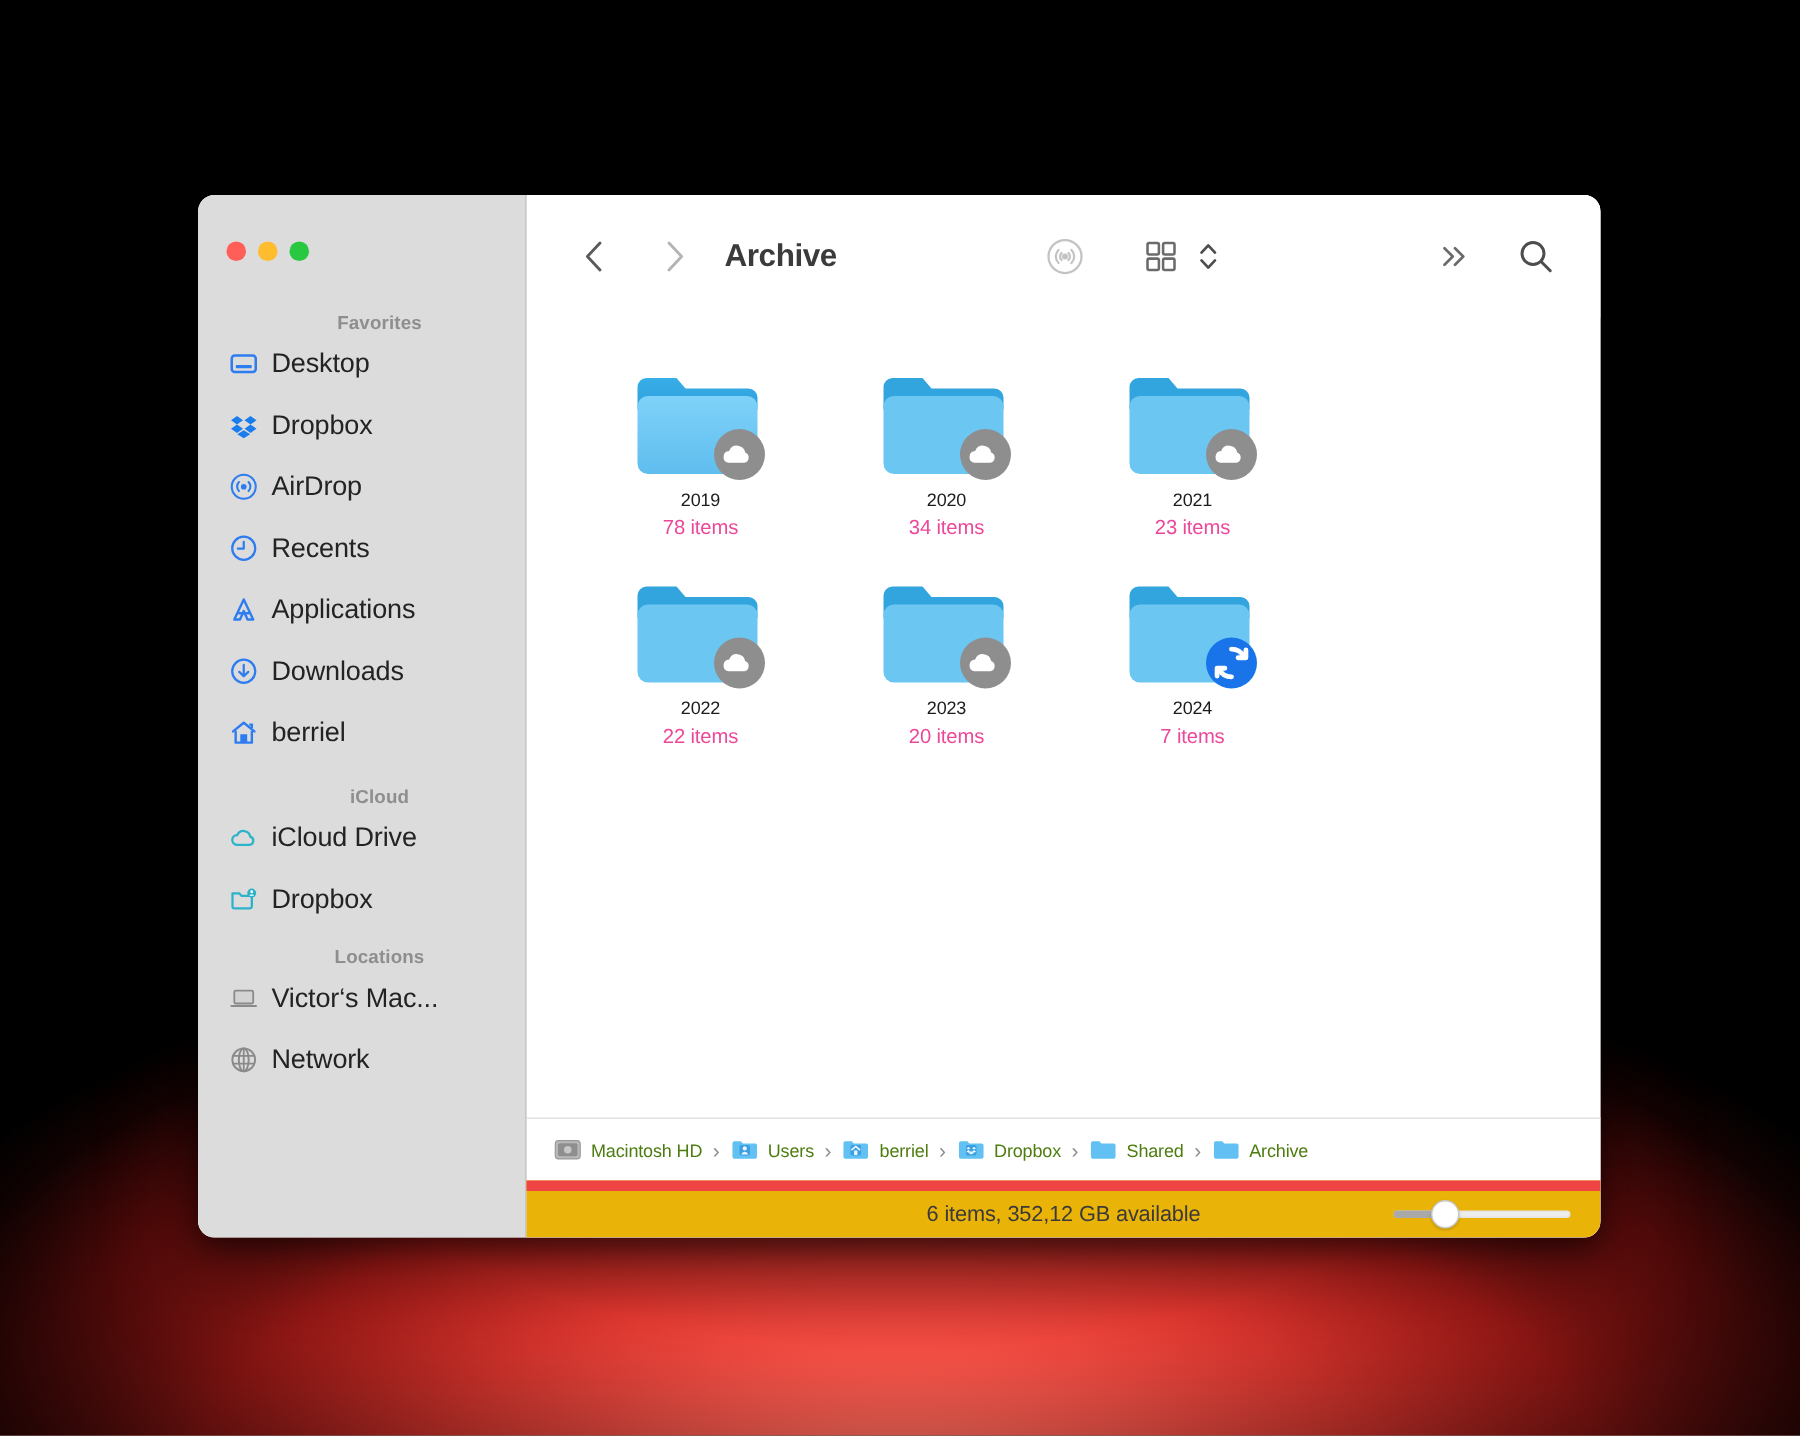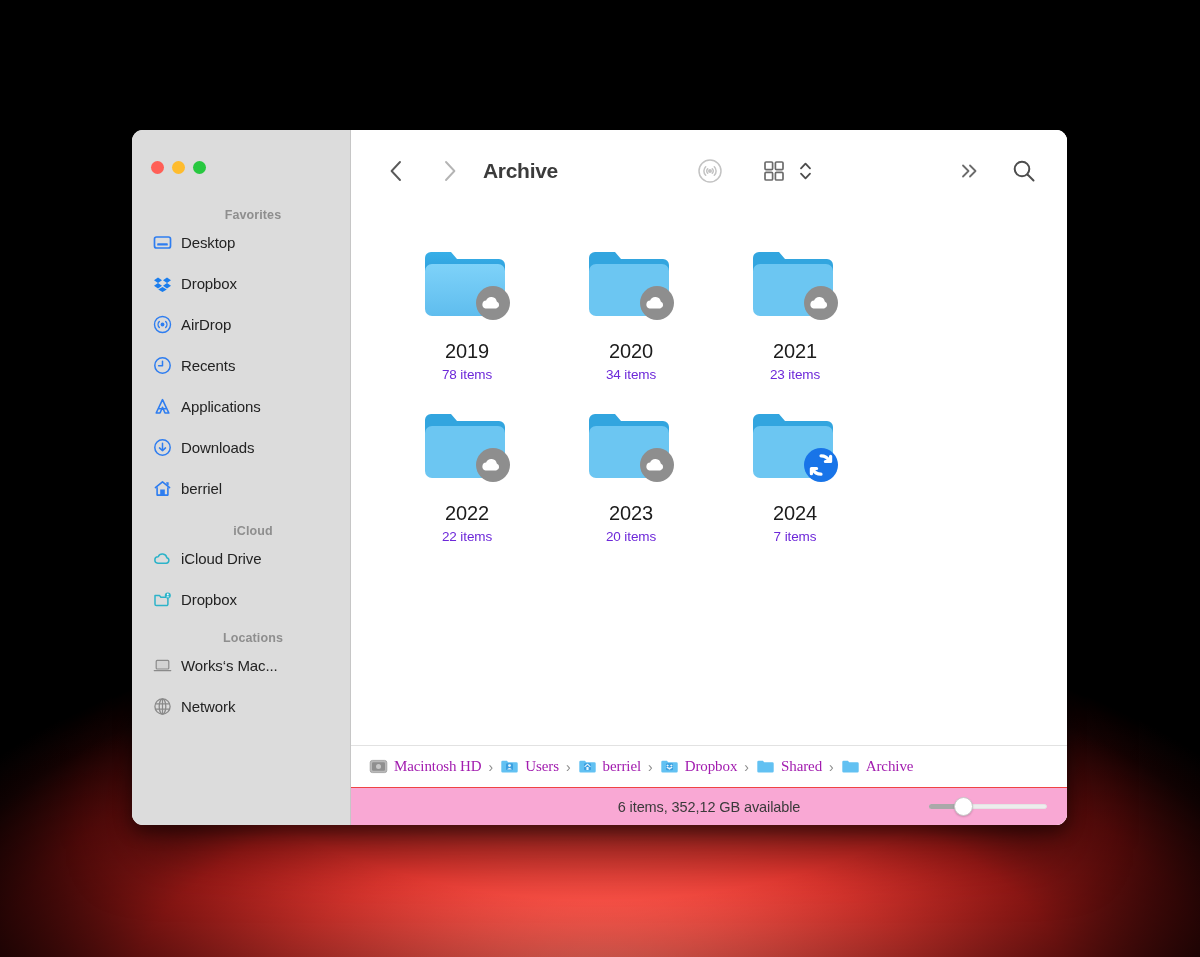--- a/index.html
+++ b/index.html
@@ -108,21 +108,21 @@
 
   .sb-ico {
     width: 19px;
     height: 19px;
     flex: 0 0 19px;
     display: flex;
     align-items: center;
     justify-content: center;
   }
   .sb-label {
-    font-size: 15px;
+    font-size: 18px;
     color: #232323;
     white-space: nowrap;
     letter-spacing: -0.1px;
   }
 
   
   #main {
     flex: 1;
     display: flex;
     flex-direction: column;
@@ -190,29 +190,29 @@
     flex-direction: column;
     align-items: center;
     cursor: default;
   }
   .folder-wrap {
     position: relative;
     width: 92px;
     height: 80px;
   }
   .file-name {
-    margin-top: 16px;
-    font-size: 20px;
+    margin-top: 2px;
+    font-size: 12px;
     color: #1c1c1c;
     letter-spacing: -0.1px;
   }
   .file-sub {
     margin-top: 4px;
     font-size: 13.5px;
-    color: #6d28d9;
+    color: #ec4899;
     letter-spacing: -0.1px;
   }
 
   
   #path-bar {
     height: 42px;
     flex: 0 0 42px;
     border-top: 1px solid #e2e2e2;
     display: flex;
     align-items: center;
@@ -220,43 +220,42 @@
     background: #ffffff;
     gap: 0;
   }
   .crumb {
     display: flex;
     align-items: center;
     gap: 6px;
     cursor: default;
   }
   .crumb-label {
-    font-size: 15px;
-    color: #a21caf;
+    font-size: 12px;
+    color: #4d7c0f;
     white-space: nowrap;
     letter-spacing: -0.1px;
-    font-family: Liberation Serif, serif;
   }
   .crumb-sep {
     font-size: 14px;
     color: #8d8d8d;
     margin: 0 7px;
     line-height: 1;
   }
 
   
   #status-bar {
     height: 38px;
     flex: 0 0 38px;
-    border-top: 1px solid #ef4444;
+    border-top: 7px solid #ef4444;
     display: flex;
     align-items: center;
     justify-content: center;
     position: relative;
-    background: #f9a8d4;
+    background: #eab308;
   }
   #status-text {
     font-size: 14.5px;
     color: #3a3a3a;
     letter-spacing: -0.1px;
   }
   #zoom-slider {
     position: absolute;
     right: 20px;
     top: 50%;
@@ -416,21 +415,21 @@
       <div class="sb-group">
         <div class="sb-section-title">Locations</div>
 
         <div class="sb-item">
           <span class="sb-ico">
             <svg width="19" height="19" viewBox="0 0 19 19">
                 <rect x="3.2" y="4.4" width="12.6" height="8.6" rx="1" fill="#d3d3d3" stroke="#8a8a8a" stroke-width="1.2"></rect>
                 <path d="M1.3 14.6h16.4" stroke="#8a8a8a" stroke-width="1.3" stroke-linecap="round"></path>
               </svg>
           </span>
-          <span class="sb-label">Works‘s Mac...</span>
+          <span class="sb-label">Victor‘s Mac...</span>
         </div>
 
         <div class="sb-item">
           <span class="sb-ico">
             <svg width="19" height="19" viewBox="0 0 19 19">
                 <circle cx="9.5" cy="9.5" r="7.6" fill="none" stroke="#8a8a8a" stroke-width="1.3"></circle>
                 <ellipse cx="9.5" cy="9.5" rx="3.3" ry="7.6" fill="none" stroke="#8a8a8a" stroke-width="1.3"></ellipse>
                 <path d="M2.1 6.9h14.8M2.1 12.1h14.8M9.5 1.9v15.2" stroke="#8a8a8a" stroke-width="1.2"></path>
               </svg>
           </span>

